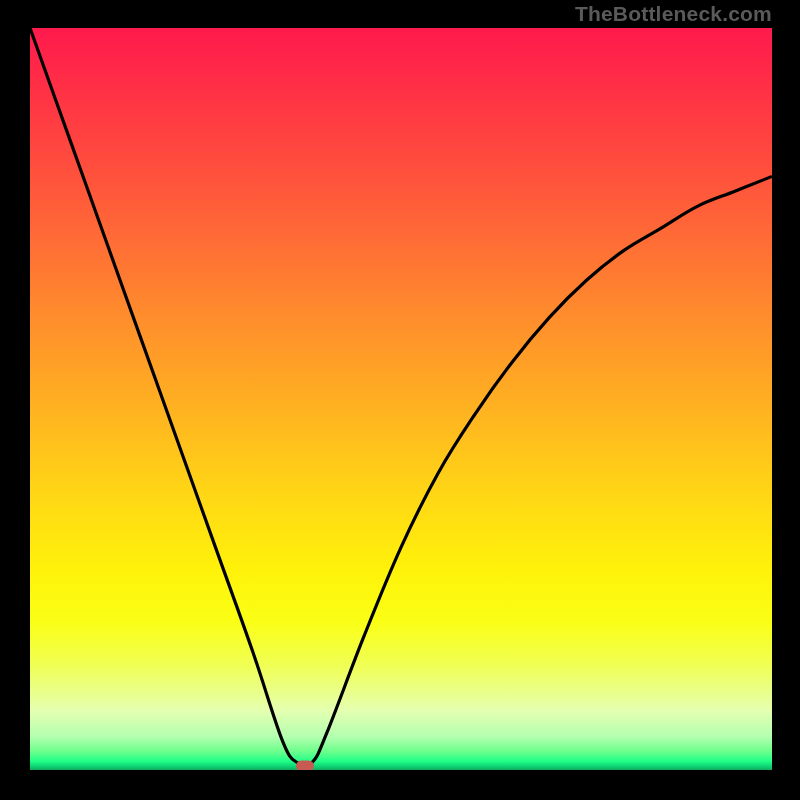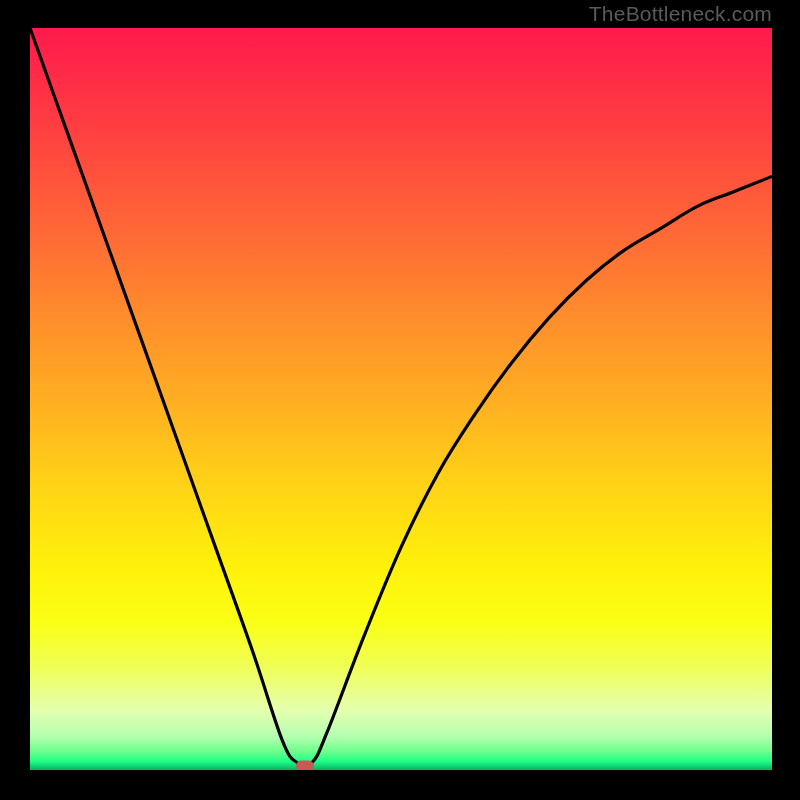--- a/index.html
+++ b/index.html
@@ -10,21 +10,21 @@
     top: 0; left: 0;
     width: 800px; height: 800px;
     background: #000;
   }
   .attribution {
     position: absolute;
     top: 2px;
     right: 28px;
     font-family: Arial, sans-serif;
     font-size: 21px;
-    font-weight: normal;
+    font-weight: bold;
     color: #5a5a5a;
     letter-spacing: 0.2px;
   }
   .plot {
     position: absolute;
     left: 30px;
     top: 28px;
     width: 742px;
     height: 742px;
     overflow: hidden;

